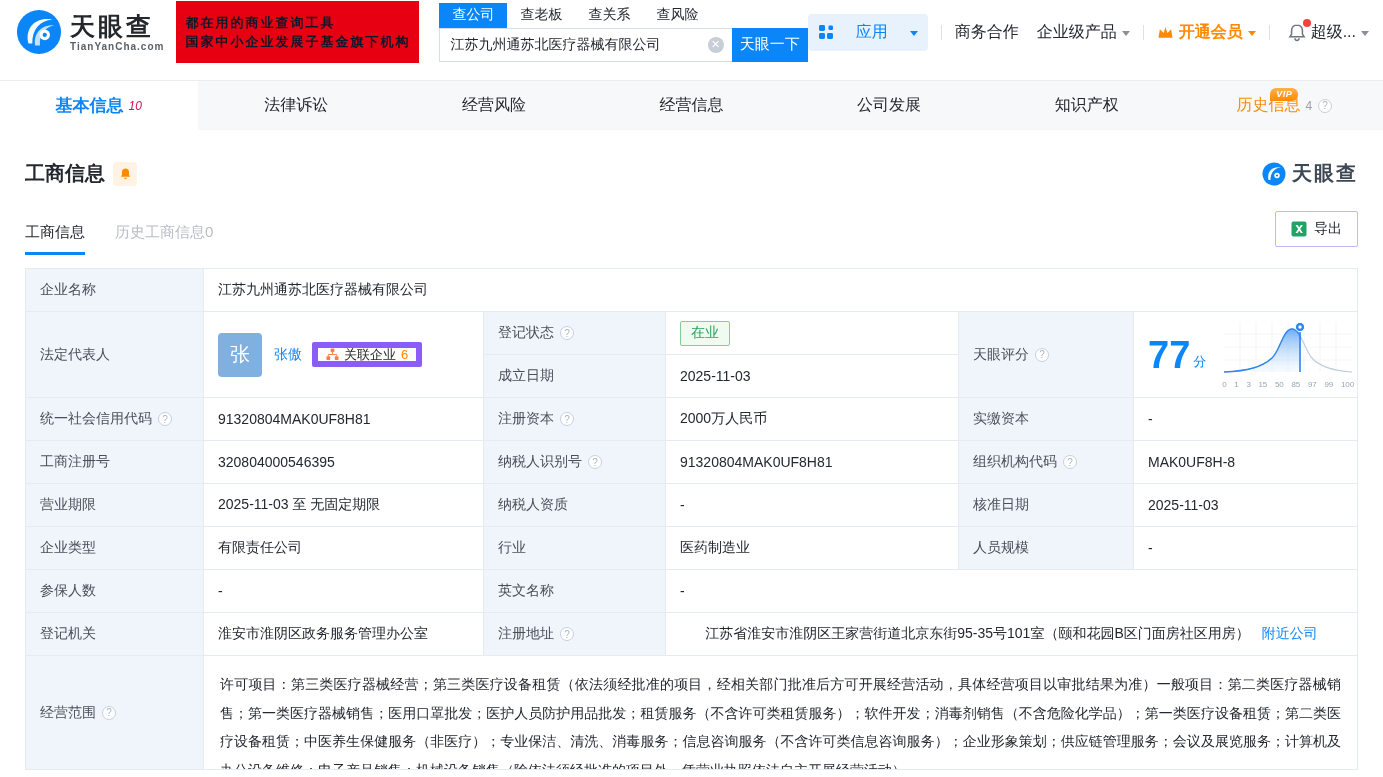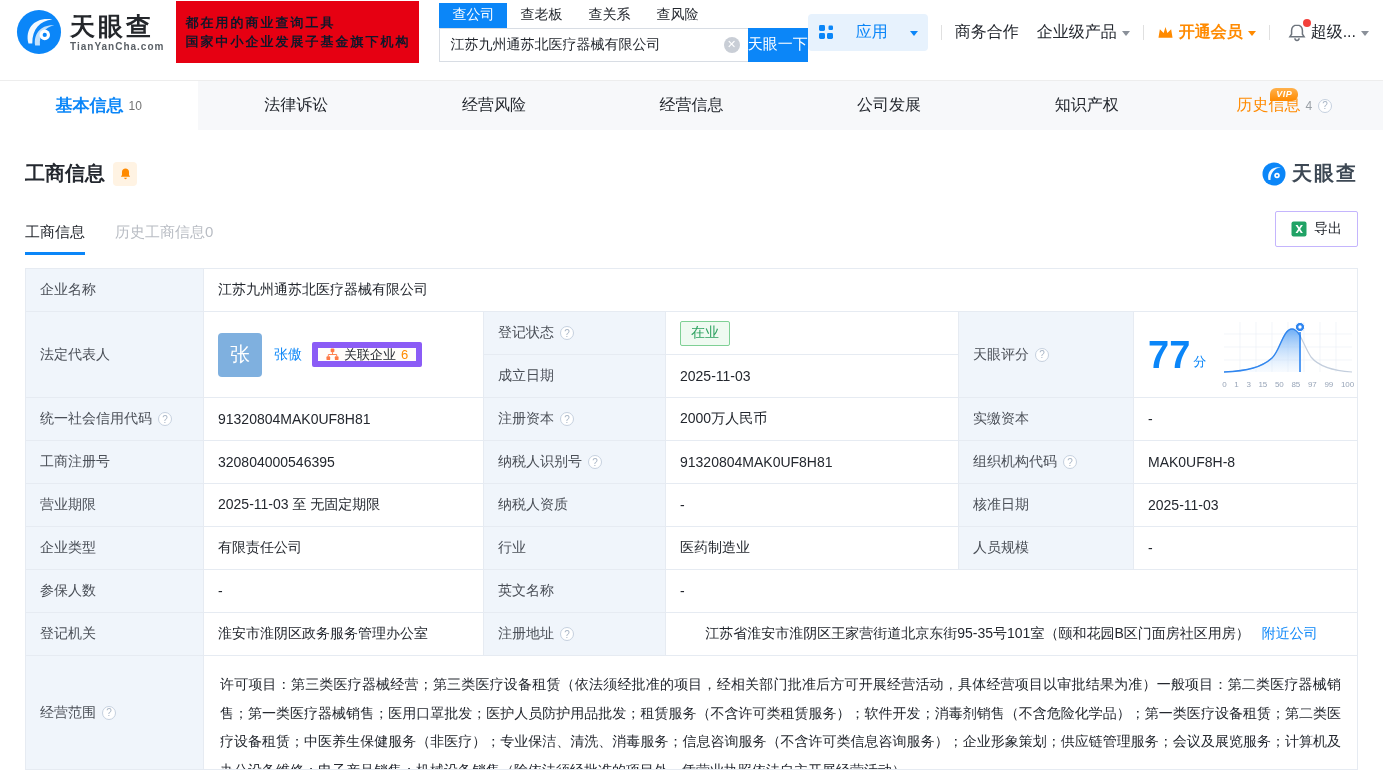--- a/index.html
+++ b/index.html
@@ -18,41 +18,41 @@
   .searchwrap { margin-left:20px; width:443px; }
   .search-tabs { display:flex; }
   .stab { font-size:14px; color:#23272e; padding:3px 13px 4px; cursor:pointer; }
   .stab.active { background:#0b86f8; color:#fff; }
   .search-row { display:flex; height:34px; }
   .search-box { flex:1; border:1px solid #d8dde4; border-right:none; display:flex; align-items:center;
     padding:0 8px 0 10px; background:#fff; }
   .search-box input { border:none; outline:none; flex:1; font-size:14px; color:#23272e; background:transparent; }
   .clear-ic { width:16px; height:16px; border-radius:50%; background:#c9ced6; color:#fff; font-size:11px;
     display:flex; align-items:center; justify-content:center; cursor:pointer; flex:none; }
-  .search-btn { width:60px; background:#0b86f8; color:#fff; font-size:15px; border:none; cursor:pointer; }
+  .search-btn { width:76px; background:#0b86f8; color:#fff; font-size:15px; border:none; cursor:pointer; }
   .topnav { margin-left:auto; display:flex; align-items:center; font-size:16px; color:#23272e; white-space:nowrap; }
   .chip { background:#e7f2fd; color:#0b86f8; padding:8px 10px; border-radius:4px; display:flex; gap:22px;
     align-items:center; cursor:pointer; }
   .sep { width:1px; height:15px; background:#e0e0e0; margin:0 13px; }
   .navitem { display:flex; align-items:center; gap:5px; cursor:pointer; text-decoration:none; color:#23272e; }
   .navitem + .navitem { margin-left:18px; }
   .vip-item { color:#ff8a00; font-weight:bold; }
   .caret { width:0; height:0; border-left:4px solid transparent; border-right:4px solid transparent;
     border-top:5px solid #8a9099; display:inline-block; margin-top:2px; }
   .caret.blue { border-top-color:#0b86f8; } .caret.orange { border-top-color:#ff8a00; }
   .bell-wrap { position:relative; margin:0 4px; cursor:pointer; display:flex; }
   .red-dot { position:absolute; top:-3px; right:-4px; width:8px; height:8px; background:#f3413c; border-radius:50%; }
 
   
   .page-tabs { height:50px; background:#f7f8fa; border-top:1px solid #ededed; display:flex; margin-top:16px; }
   .ptab { flex:1; display:flex; align-items:center; justify-content:center; font-size:16px; color:#23272e;
     position:relative; cursor:pointer; }
   .ptab.active { background:#fff; color:#0b86f8; font-weight:bold; font-size:17px; }
   .ptab .cnt { font-size:12px; margin-left:5px; font-weight:normal; }
-  .ptab.active .cnt { color:#737373; }
+  .ptab.active .cnt { color:#be185d;font-style:italic; }
   .ptab.hist { color:#ff8a00; }
   .ptab.hist .cnt { color:#9aa0a6; }
   .vip-badge { position:absolute; top:7px; background:linear-gradient(#ffb14d,#ff8a00);
     color:#fff; font-size:9px; font-weight:bold; font-style:italic; padding:1px 6px 2px;
     border-radius:6px 6px 6px 0; letter-spacing:.5px; }
   .help { display:inline-flex; width:14px; height:14px; border:1px solid #c6d1df; border-radius:50%;
     color:#a9b6c6; font-size:10px; align-items:center; justify-content:center; margin-left:6px; flex:none;
     cursor:pointer; background:#fff; }
 
   

